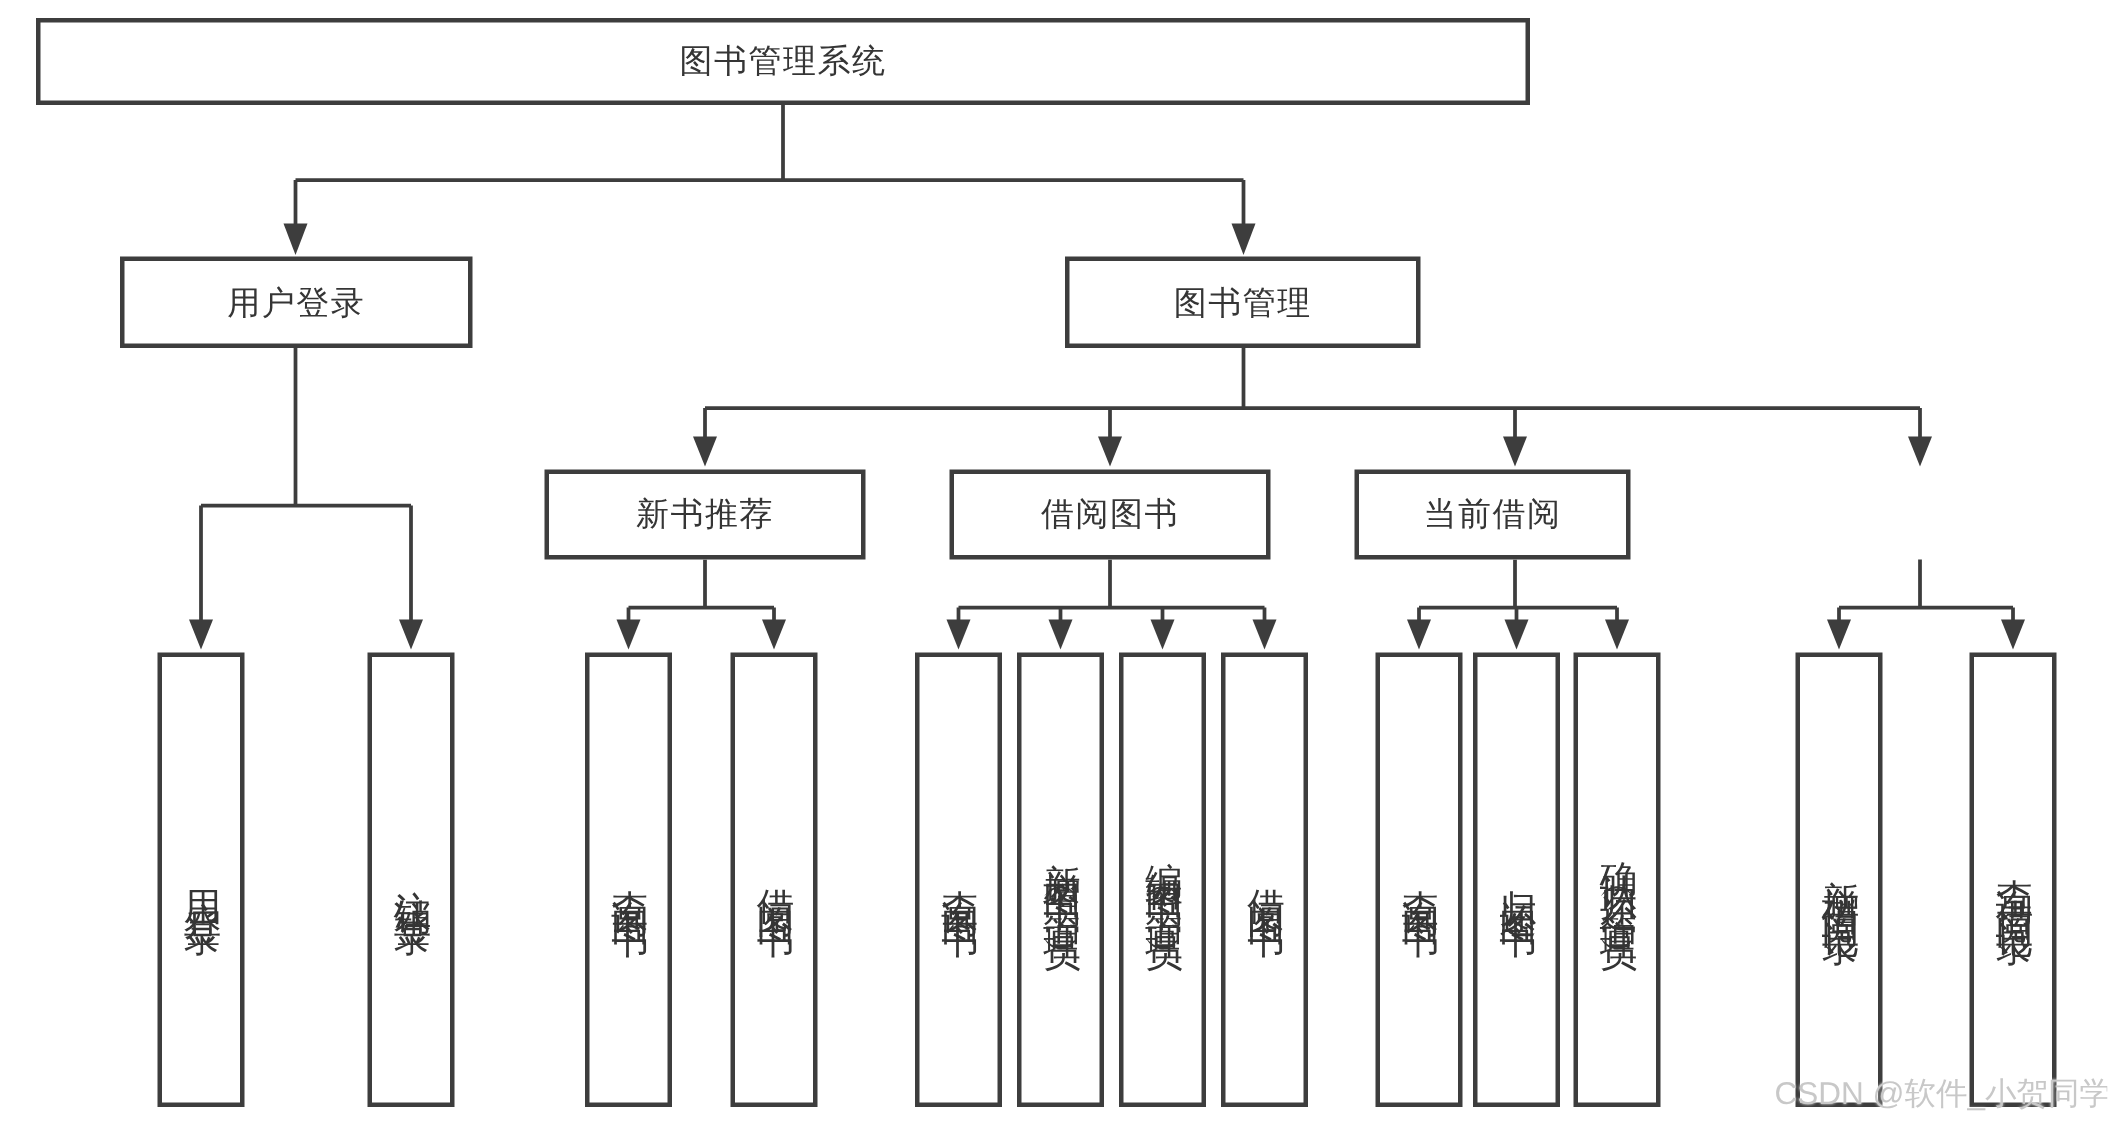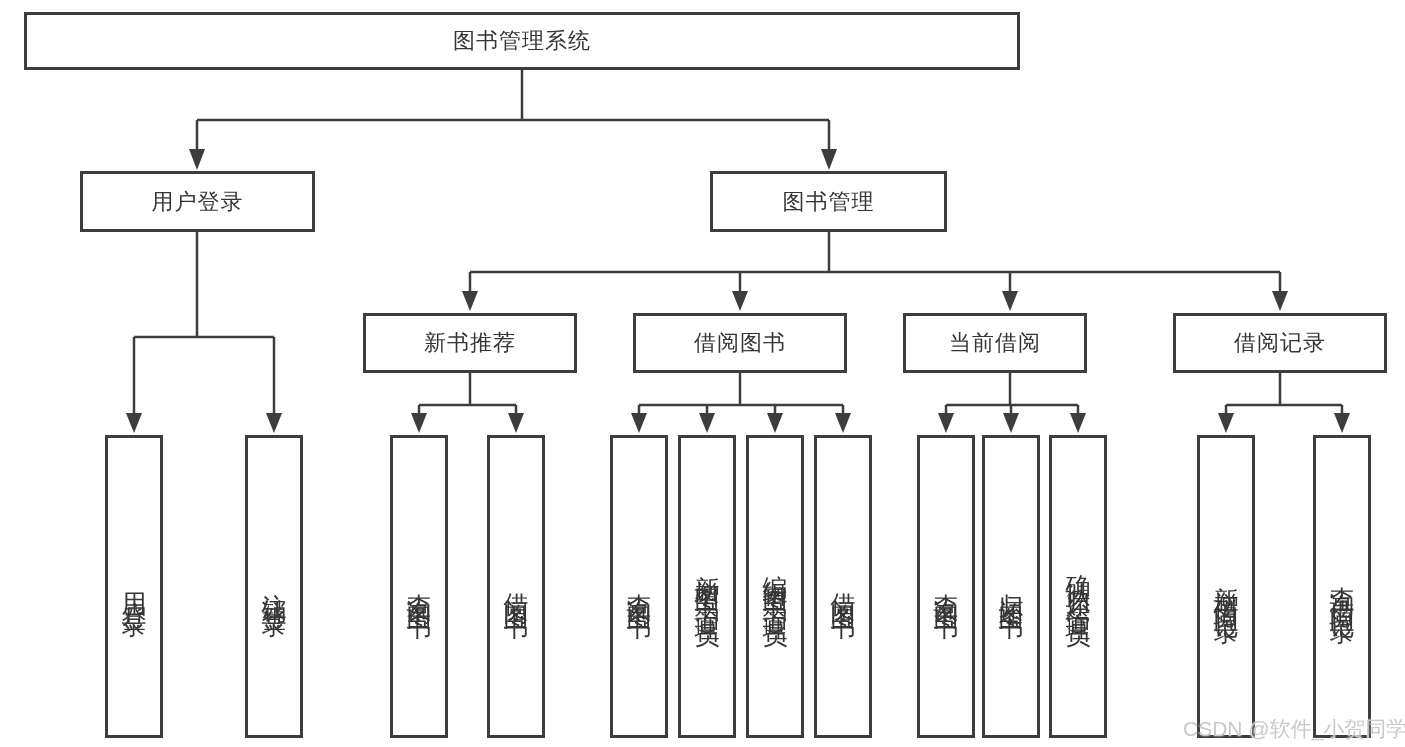--- a/index.html
+++ b/index.html
@@ -115,23 +115,20 @@
 
   <div class="box h n-newbook">
     <span>新书推荐</span>
   </div>
   <div class="box h n-borrow">
     <span>借阅图书</span>
   </div>
   <div class="box h n-current">
     <span>当前借阅</span>
   </div>
-  <div class="box h n-record">
-    <span>借阅记录</span>
-  </div>
 
   <div class="box v leaf l-ul1">
     <span>用户登录</span>
   </div>
   <div class="box v leaf l-ul2">
     <span>注销登录</span>
   </div>
 
   <div class="box v leaf l-nb1">
     <span>查询图书</span>

